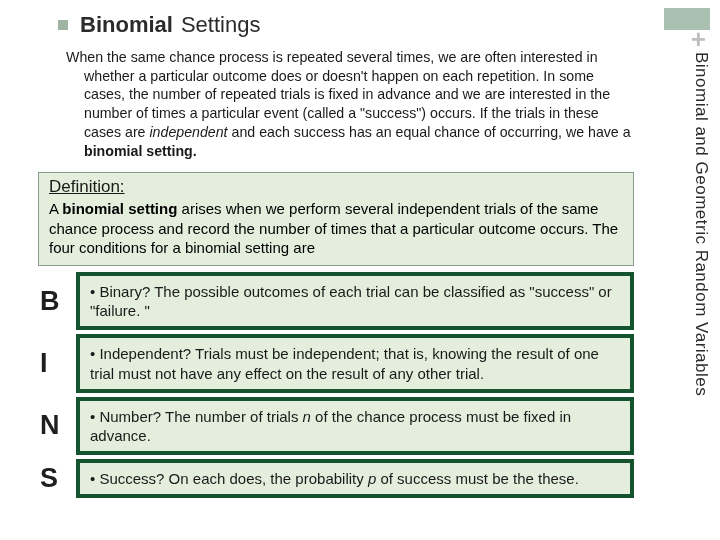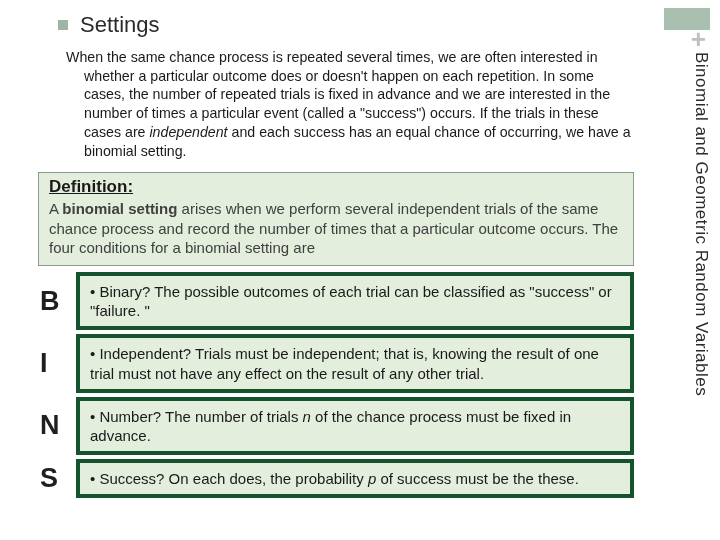--- a/index.html
+++ b/index.html
@@ -75,38 +75,38 @@
   }
   .intro {
     font-size: 14.2px;
     line-height: 1.32;
     color: #1a1a1a;
     margin: 0 58px 12px 20px;
     text-indent: -18px;
     padding-left: 36px;
   }
   .intro .it { font-style: italic; margin-top: 9px; }
-  .intro .bso { font-weight: normal; }
+  .intro .bso { font-weight: bold; }
   .def-block {
     background: #e4eedd;
     border: 1px solid #889b8d;
     margin: 0 58px 6px 10px;
     padding: 4px 10px 8px 10px;
   }
   .def-title {
     font-size: 17px;
-    font-weight: bold;
+    font-weight: normal;
     text-decoration: underline;
     color: #1a1a1a;
     margin-bottom: 2px;
   }
   .def-body {
     font-size: 15px;
     line-height: 1.28;
-    color: #404040;
+    color: #000000;
   }
   .def-body .b { font-weight: bold; }
   .bins-row {
     display: flex;
     align-items: stretch;
     margin: 4px 58px 4px 10px;
     gap: 6px;
   }
   .bins-letter {
     width: 32px;
@@ -133,20 +133,21 @@
 <body>
 
 <div class="slide">
 
   <div class="corner-box"></div>
   <div class="plus">+</div>
   <div class="side-label">Binomial and Geometric Random Variables</div>
 
   <div class="title-row">
     <span class="title-bullet"></span>
+    <span class="title-bold">Binomial</span>
     <span class="title-rest">Settings</span>
   </div>
 
   <p class="intro">
     <span>When the same chance process is repeated several times, we are often interested in whether a particular outcome does or doesn't happen on each repetition. In some cases, the number of repeated trials is fixed in advance and we are interested in the number of times a particular event (called a "success") occurs.  If the trials in these cases are </span><span class="it">independent </span><span>and each success has an equal chance of occurring, we have a </span><span class="bso">binomial setting.</span>
   </p>
 
   <div class="def-block">
     <div class="def-title">Definition:</div>
     <div class="def-body">

